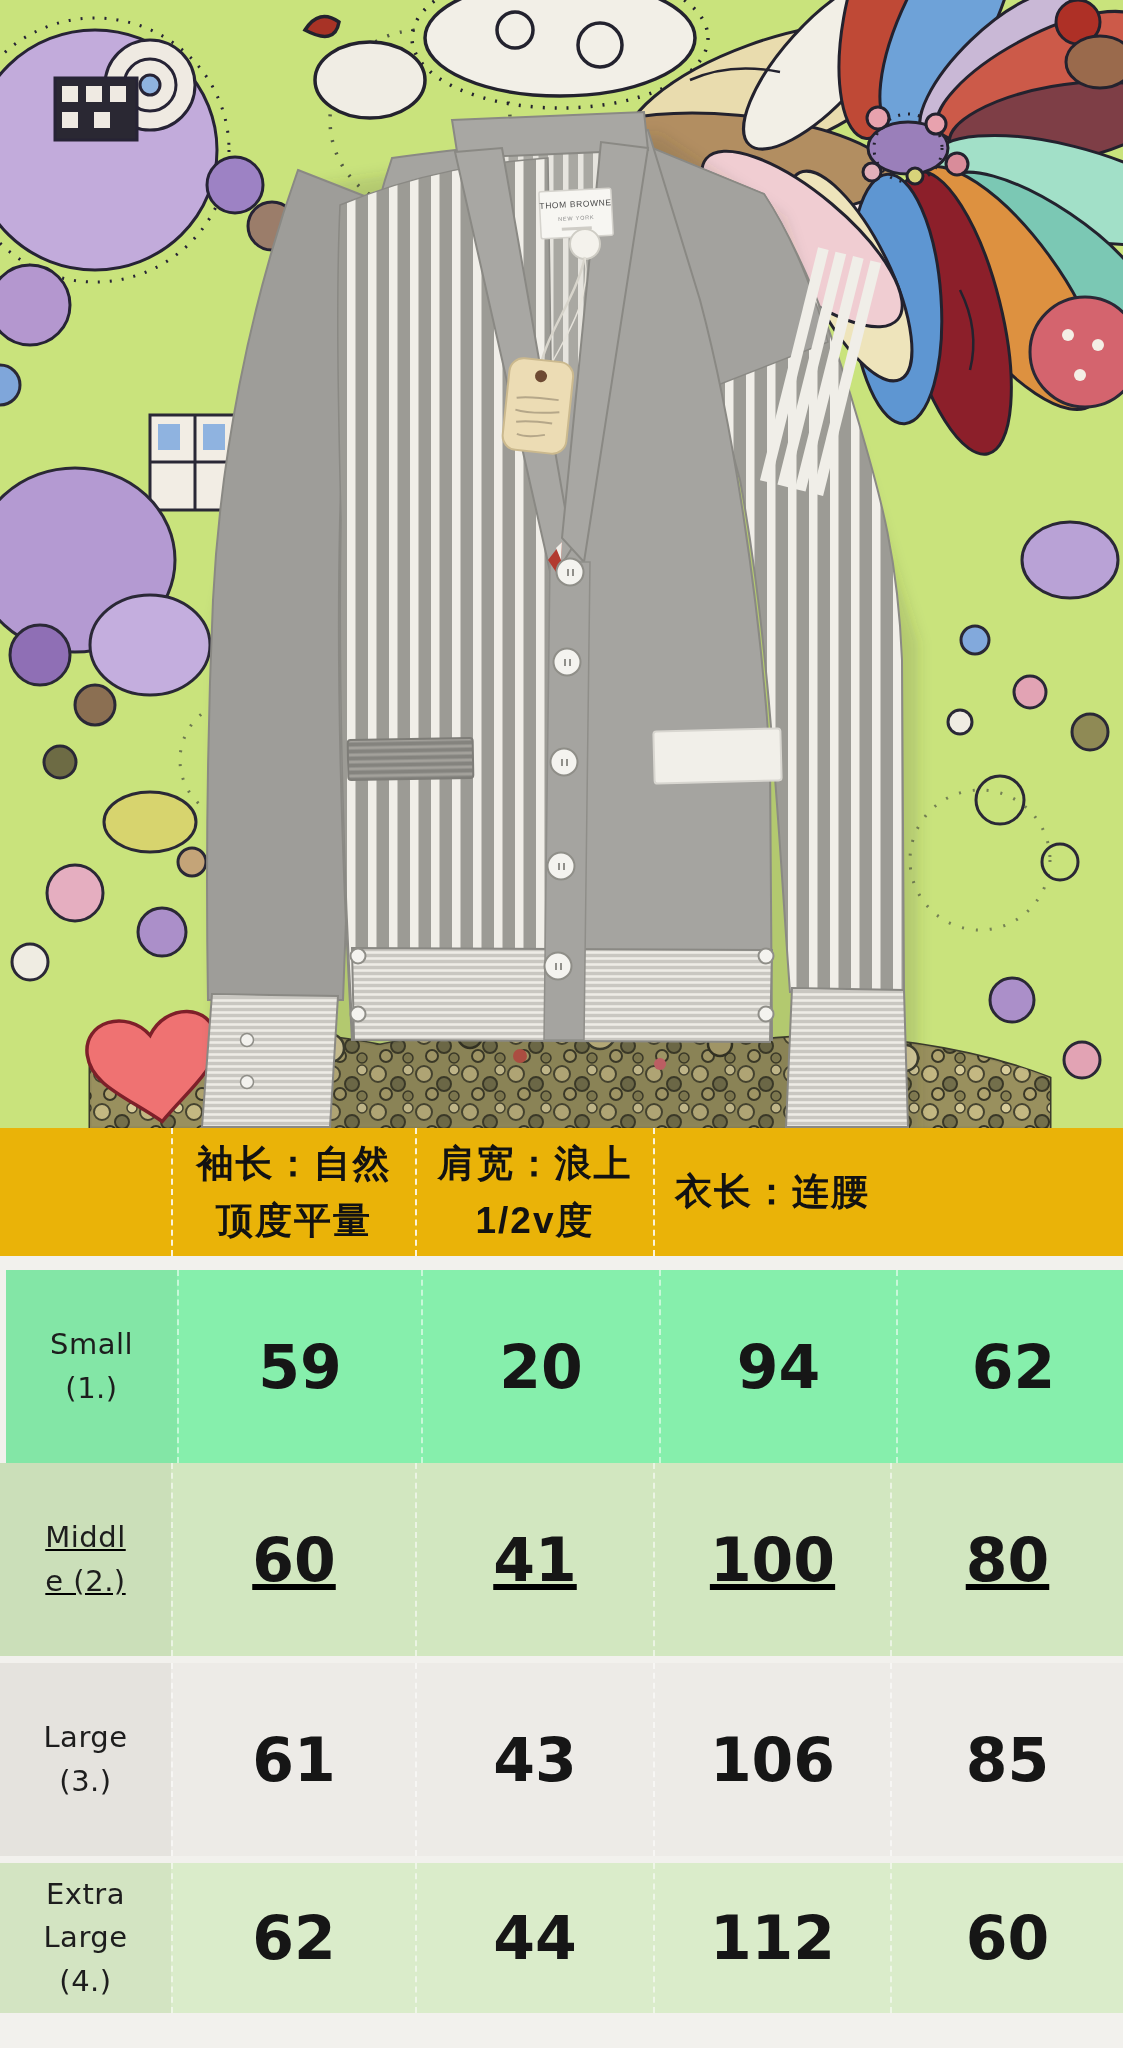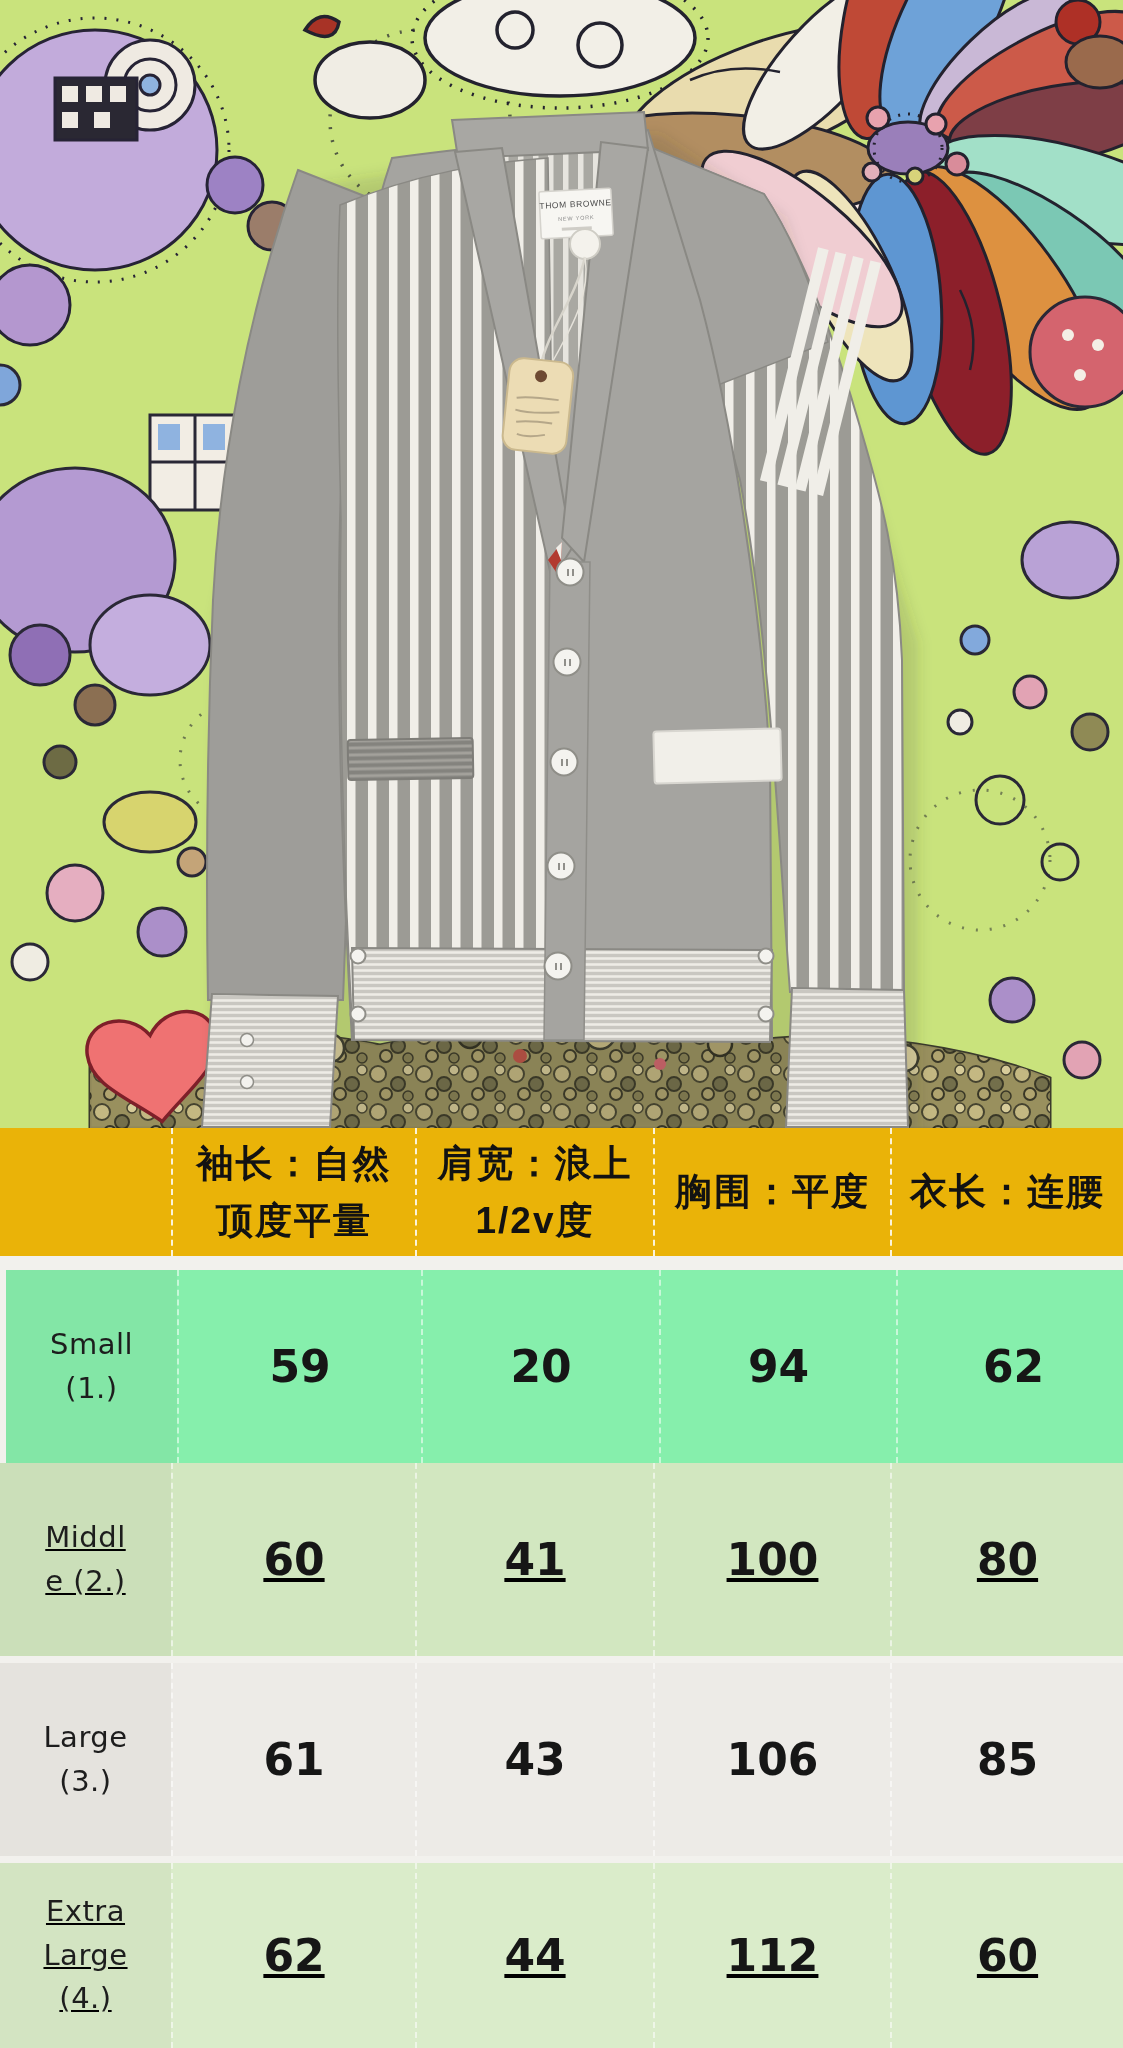--- a/index.html
+++ b/index.html
@@ -16,37 +16,37 @@
     background:#f2f1ed;
   }
   .trow{
     position:absolute;left:0;width:1123px;
     display:grid;grid-template-columns:171px 244px 238px 237px 233px;
   }
   .thead{top:0;height:128px;background:#eab308;}
   .r0{top:142px;height:193px;background:#86efac;margin-left:6px;}
   .r1{top:335px;height:193px;background:#d2e7c0;text-decoration:underline;}
   .r2{top:535px;height:193px;background:#edebe7;}
-  .r3{top:735px;height:185px;background:#daecca;text-decoration:underline;}
+  .r3{top:735px;height:150px;background:#daecca;}
   .tc{
     display:flex;align-items:center;justify-content:center;
     white-space:pre-line;text-align:center;
   }
   .thead .tc + .tc{border-left:2px dashed rgba(255,255,255,0.85);}
   .trow.body .tc + .tc{border-left:2px dashed rgba(255,255,255,0.55);}
   .thead .tc{
     font-size:37px;font-weight:700;color:#121212;line-height:1.55;letter-spacing:2px;
   }
   .trow.body .lab{
     background:rgba(95,90,75,0.055);
     font-size:29px;color:#1d1d1d;line-height:1.5;letter-spacing:0.5px;
     font-family:"DejaVu Sans",sans-serif;
   }
   .trow.body .num{
-    font-size:44px;font-weight:700;color:#161616;
+    font-size:60px;font-weight:700;color:#161616;
     font-family:"DejaVu Sans",sans-serif;
   }
 </style>
 </head>
 <body>
 
 <div class="stage">
 
   <div class="photo">
     <svg width="1123" height="1128" viewBox="0 0 1123 1128" xmlns="http://www.w3.org/2000/svg">
@@ -293,21 +293,20 @@
   </div>
 
   <div class="size-table">
 
     <div class="trow thead">
       <div class="tc"></div>
       <div class="tc">袖长：自然
 顶度平量</div>
       <div class="tc">肩宽：浪上
 1/2v度</div>
-      <div class="tc">胸围：平度</div>
       <div class="tc">衣长：连腰</div>
     </div>
 
     <div class="trow body r0">
       <div class="tc lab">Small
 (1.)</div>
       <div class="tc num">59</div>
       <div class="tc num">20</div>
       <div class="tc num">94</div>
       <div class="tc num">62</div>

